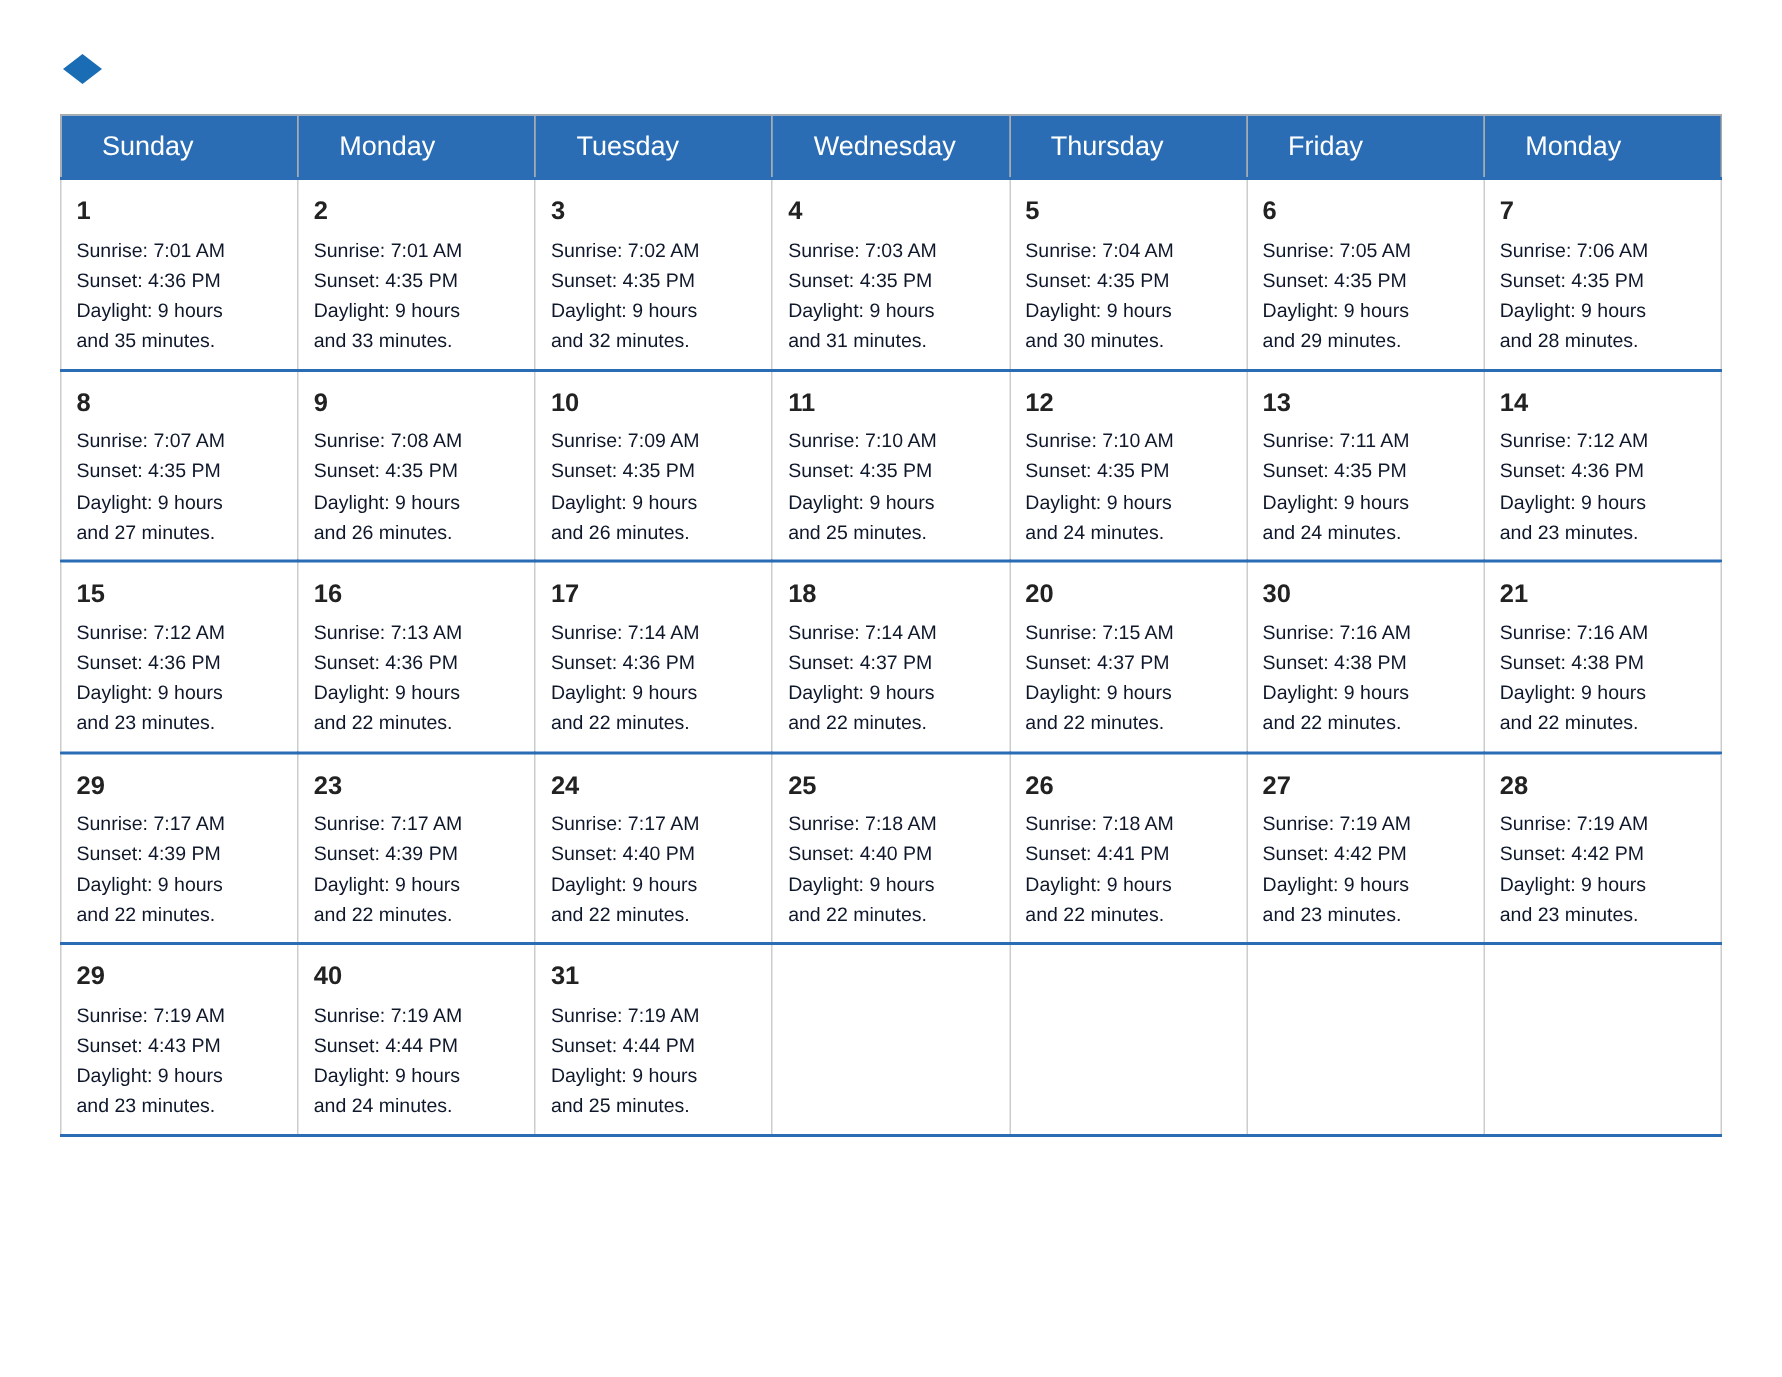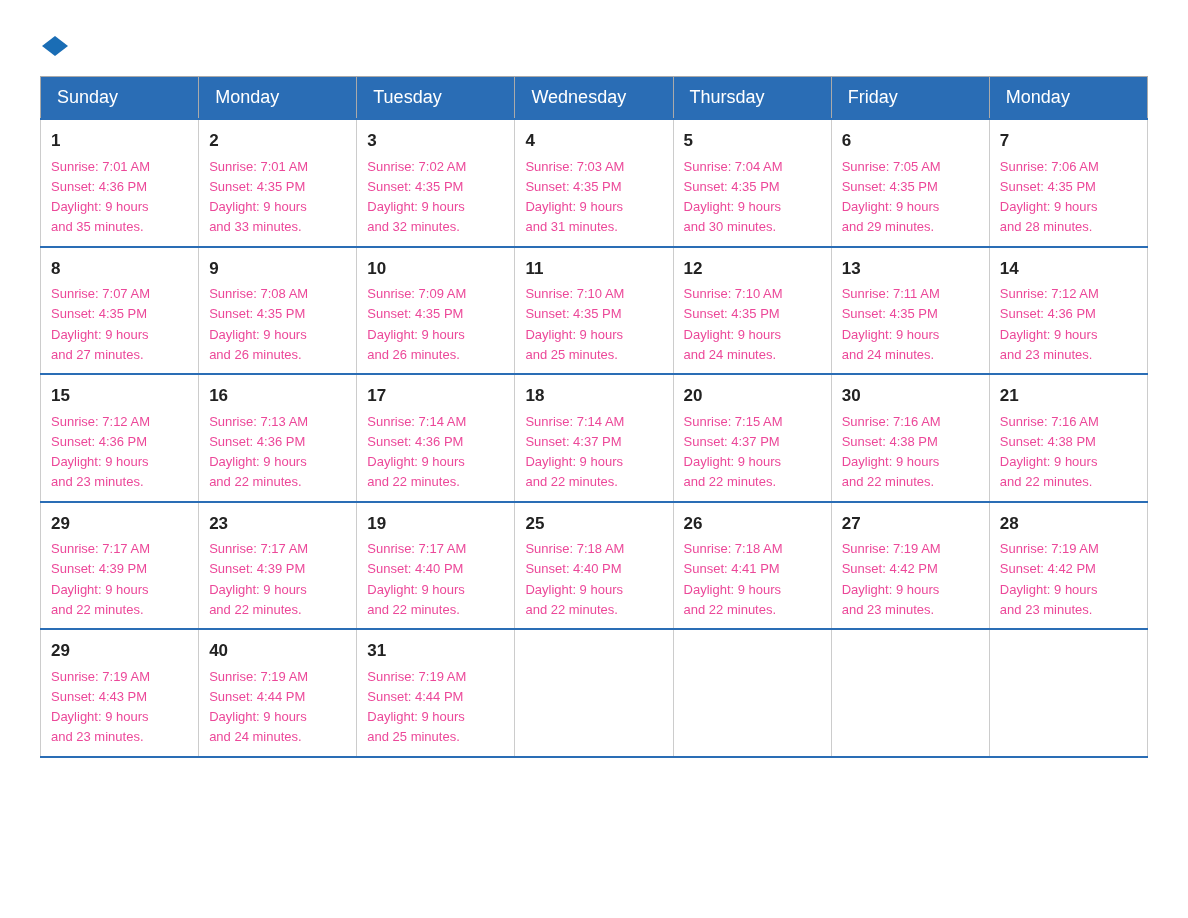--- a/index.html
+++ b/index.html
@@ -52,21 +52,21 @@
     .calendar {
       width: 100%;
       border-collapse: collapse;
       border: 1px solid #aaa;
     }
     .calendar th {
       background-color: #2a6db5;
       color: #fff;
       font-size: 18px;
       font-weight: normal;
-      padding: 10px 16px;
+      padding: 10px 27px;
       text-align: left;
       border: 1px solid #aaa;
     }
     .calendar td {
       vertical-align: top;
       border: 1px solid #ccc;
       padding: 8px 10px;
       width: calc(100% / 7);
       min-height: 110px;
       font-size: 13.5px;
@@ -78,21 +78,21 @@
     }
     .day-number {
       font-size: 17px;
       font-weight: bold;
       color: #222;
       display: block;
       margin-bottom: 3px;
     }
     .day-info {
       font-size: 13px;
-      color: #ec4899;
+      color: #0f172a;
       line-height: 1.55;
     }
     .empty-cell {
       background: #fff;
     }
   </style>
 </head>
 <body>
 
 <div class="header-area">
@@ -171,21 +171,21 @@
         <td><span class="day-number">30</span>
         <span class="day-info">Sunrise: 7:16 AM<br>Sunset: 4:38 PM<br>Daylight: 9 hours<br> and 22 minutes.</span></td>
         <td><span class="day-number">21</span>
         <span class="day-info">Sunrise: 7:16 AM<br>Sunset: 4:38 PM<br>Daylight: 9 hours<br> and 22 minutes.</span></td>
       </tr>
       <tr>
         <td><span class="day-number">29</span>
         <span class="day-info">Sunrise: 7:17 AM<br>Sunset: 4:39 PM<br>Daylight: 9 hours<br> and 22 minutes.</span></td>
         <td><span class="day-number">23</span>
         <span class="day-info">Sunrise: 7:17 AM<br>Sunset: 4:39 PM<br>Daylight: 9 hours<br> and 22 minutes.</span></td>
-        <td><span class="day-number">19</span>
+        <td><span class="day-number">24</span>
         <span class="day-info">Sunrise: 7:17 AM<br>Sunset: 4:40 PM<br>Daylight: 9 hours<br> and 22 minutes.</span></td>
         <td><span class="day-number">25</span>
         <span class="day-info">Sunrise: 7:18 AM<br>Sunset: 4:40 PM<br>Daylight: 9 hours<br> and 22 minutes.</span></td>
         <td><span class="day-number">26</span>
         <span class="day-info">Sunrise: 7:18 AM<br>Sunset: 4:41 PM<br>Daylight: 9 hours<br> and 22 minutes.</span></td>
         <td><span class="day-number">27</span>
         <span class="day-info">Sunrise: 7:19 AM<br>Sunset: 4:42 PM<br>Daylight: 9 hours<br> and 23 minutes.</span></td>
         <td><span class="day-number">28</span>
         <span class="day-info">Sunrise: 7:19 AM<br>Sunset: 4:42 PM<br>Daylight: 9 hours<br> and 23 minutes.</span></td>
       </tr>

